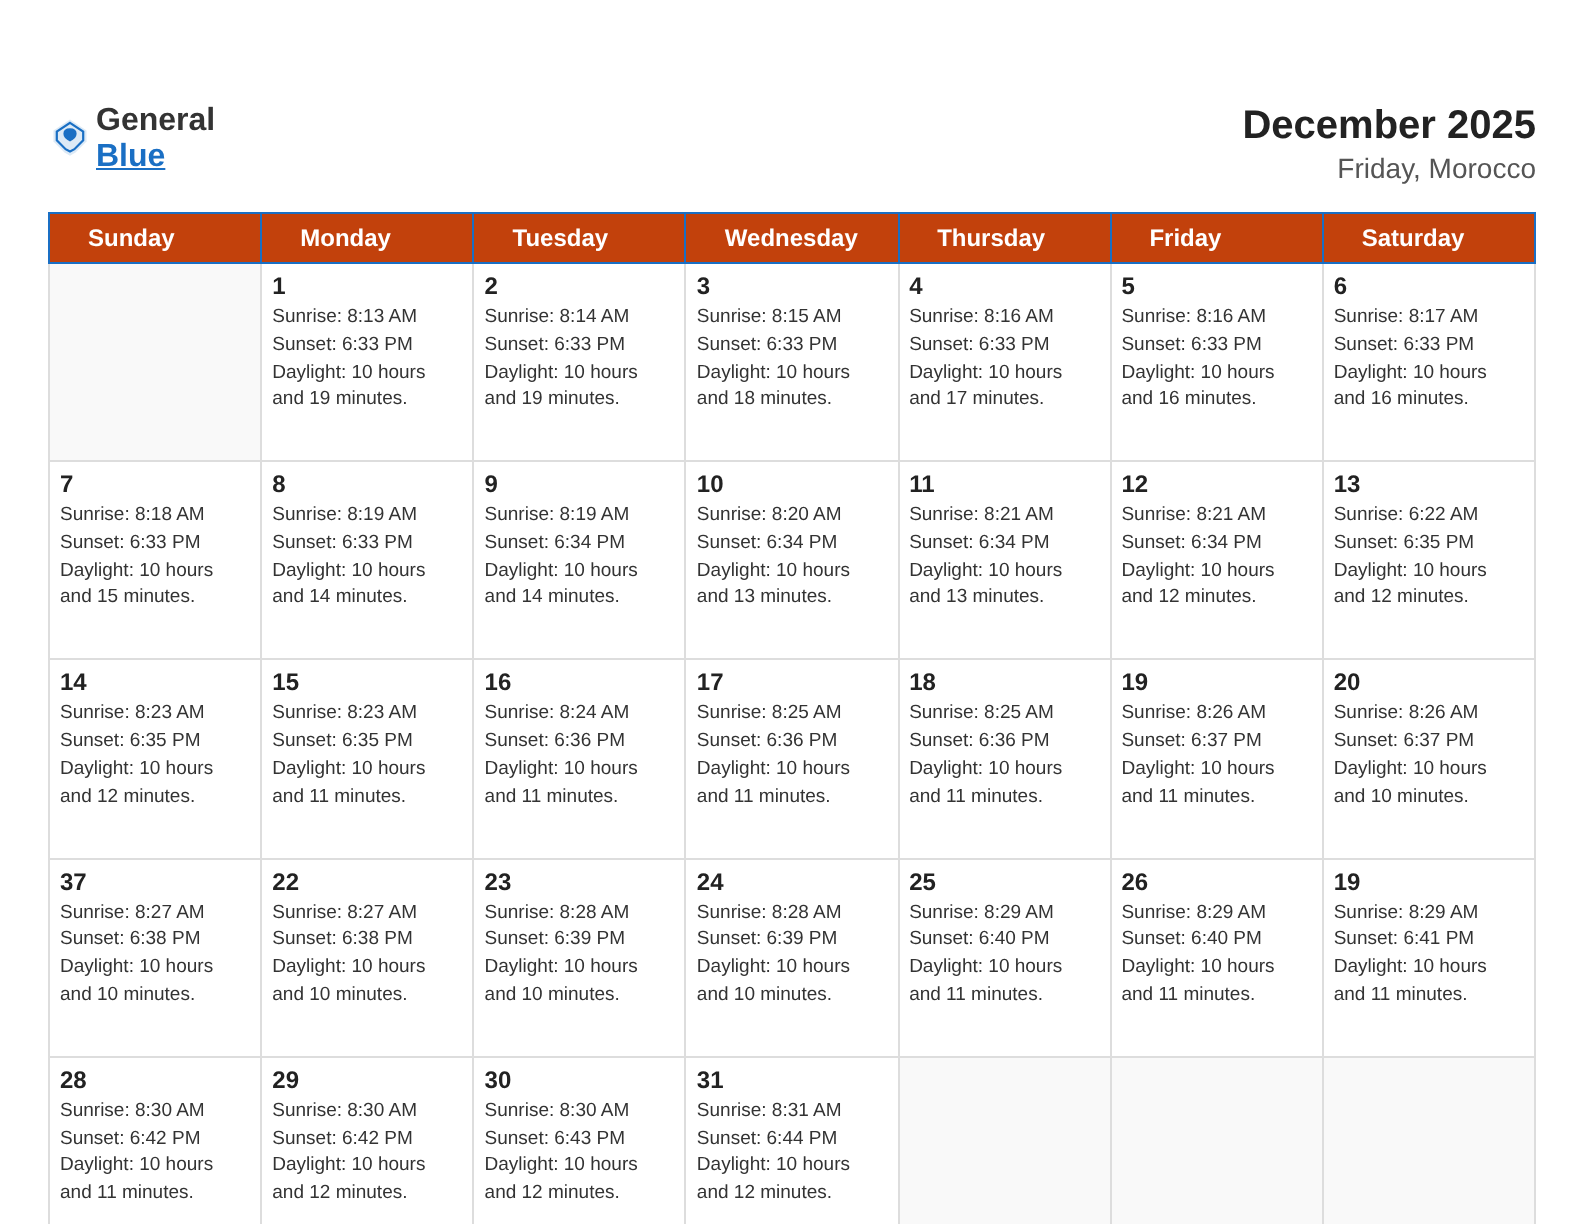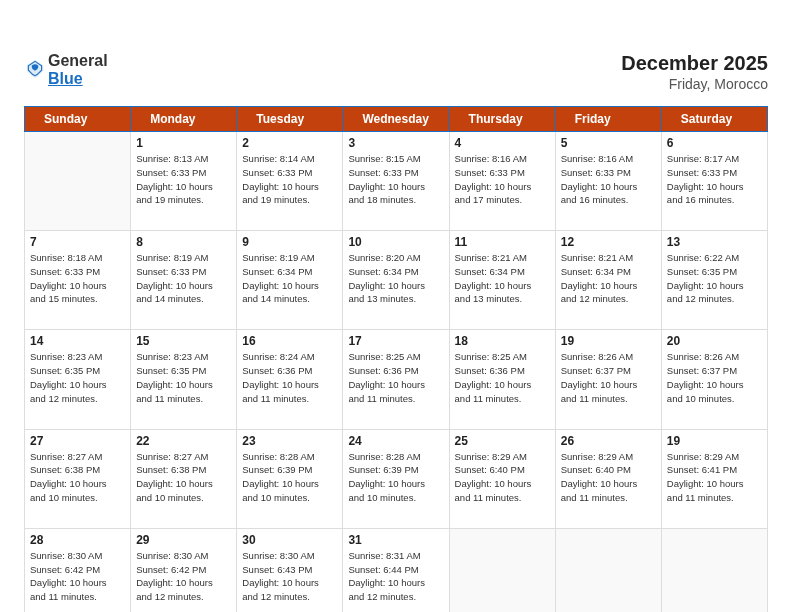--- a/index.html
+++ b/index.html
@@ -281,21 +281,21 @@
           <td>
             <span class="day-num">20</span>
             <div class="day-info" style="white-space: pre-line;">Sunrise: 8:26 AM
 Sunset: 6:37 PM
 Daylight: 10 hours
 and 10 minutes.</div>
           </td>
         </tr>
         <tr>
           <td>
-            <span class="day-num">27</span>
+            <span class="day-num">37</span>
             <div class="day-info" style="white-space: pre-line;">Sunrise: 8:27 AM
 Sunset: 6:38 PM
 Daylight: 10 hours
 and 10 minutes.</div>
           </td>
           <td>
             <span class="day-num">22</span>
             <div class="day-info" style="white-space: pre-line;">Sunrise: 8:27 AM
 Sunset: 6:38 PM
 Daylight: 10 hours

